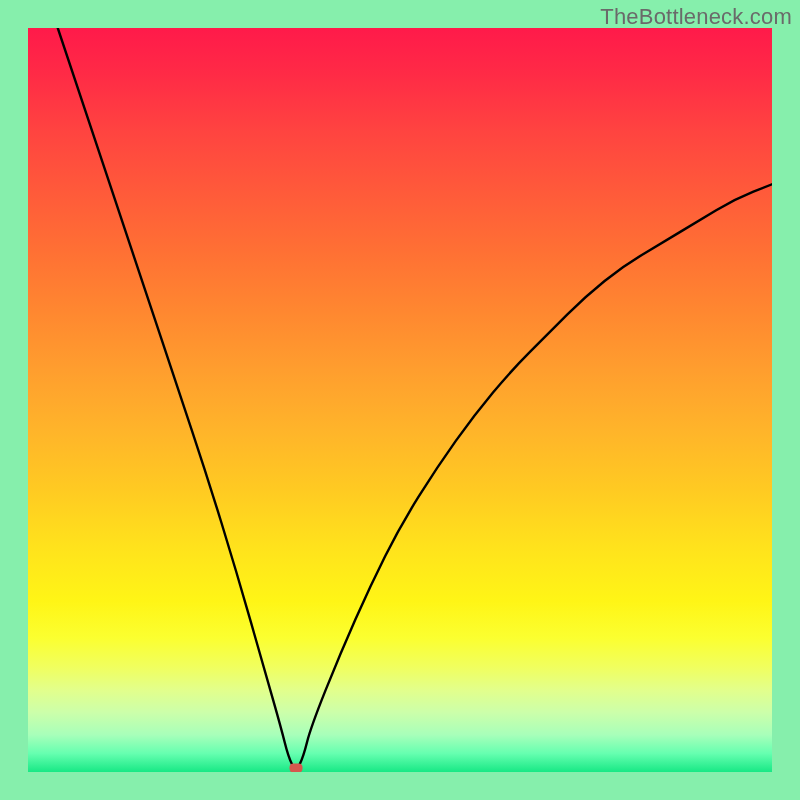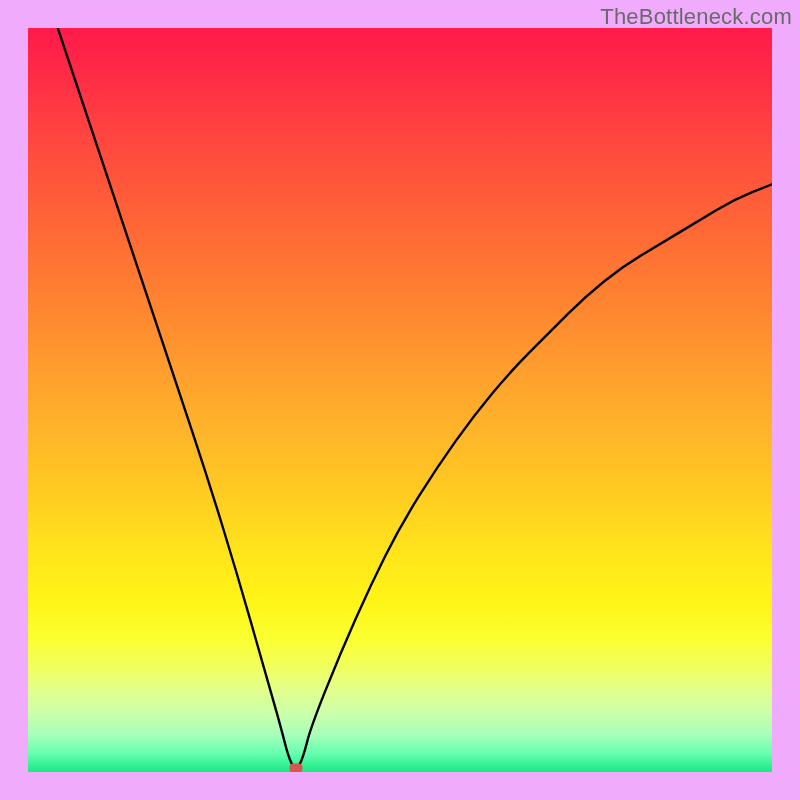--- a/index.html
+++ b/index.html
@@ -10,21 +10,21 @@
     background: #000;
     overflow: hidden;
     font-family: Arial, Helvetica, sans-serif;
   }
   .frame {
     position: absolute;
     left: 0;
     top: 0;
     width: 800px;
     height: 800px;
-    background: #f0abfc;
+    background: #86efac;
   }
   .plot-area {
     position: absolute;
     left: 28px;
     top: 28px;
     width: 744px;
     height: 744px;
     overflow: hidden;
   }
   .gradient {

